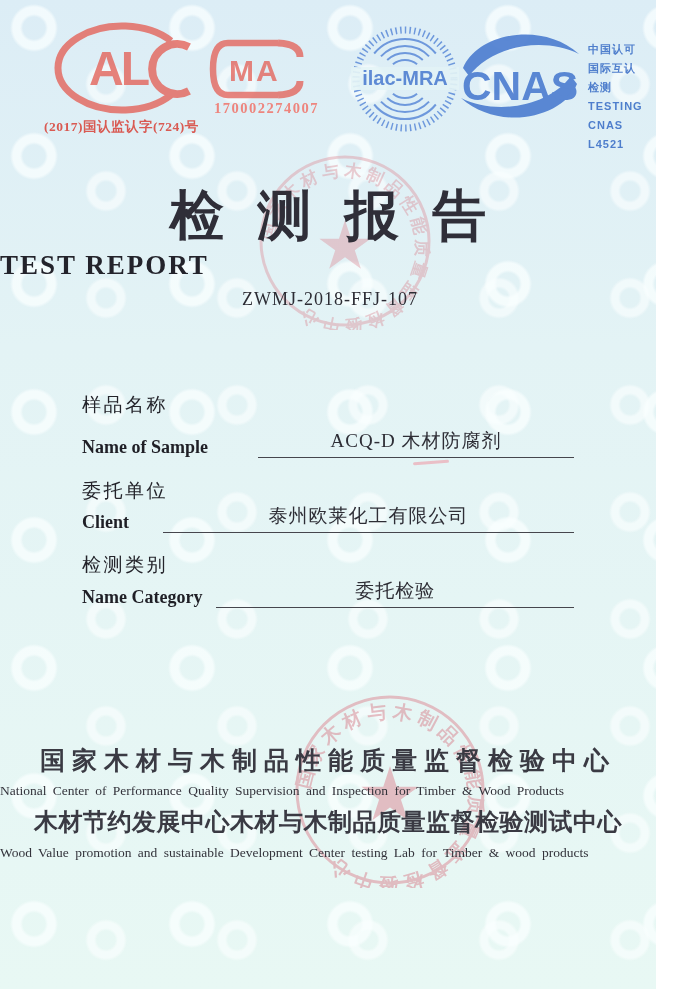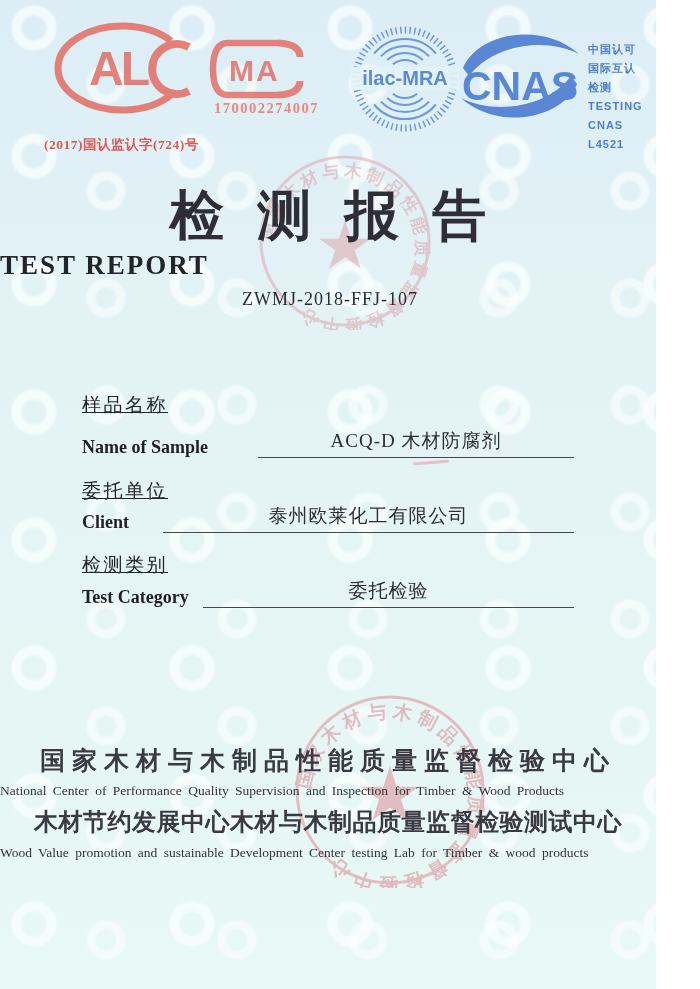--- a/index.html
+++ b/index.html
@@ -9,32 +9,32 @@
     background-image:
       radial-gradient(circle 26px at 34px 28px, rgba(255,255,255,0) 11px, rgba(250,255,255,0.75) 14px, rgba(250,255,255,0.75) 21px, rgba(255,255,255,0) 24px),
       radial-gradient(circle 22px at 40px 30px, rgba(255,255,255,0) 9px, rgba(252,255,255,0.6) 12px, rgba(252,255,255,0.6) 18px, rgba(255,255,255,0) 21px),
       linear-gradient(180deg,#dcedf6 0%, #e3f3f5 35%, #e8f8f4 100%);
     background-size:158px 128px, 131px 107px, 100% 100%;
     background-position:0 0, 66px 54px, 0 0;
     padding-left:30px;
   }
   .abs{position:absolute;}
   
-  .cal-caption{color:#d94a41;font-weight:bold;font-size:13.5px;letter-spacing:.5px;opacity:.9;margin-top:18px;}
+  .cal-caption{color:#d94a41;font-weight:bold;font-size:13.5px;letter-spacing:.5px;opacity:.9;}
   .cma-number{color:#ef8078;font-weight:bold;font-size:14.5px;letter-spacing:1.5px;opacity:.95;}
   .cnas-text{color:#3f72c8;font-family:"Liberation Sans","DejaVu Sans",sans-serif;
     font-weight:bold;font-size:11px;line-height:19px;letter-spacing:1px;opacity:.9;}
   
   .title-zh{left:0;right:0;top:180px;text-align:center;font-size:54px;font-weight:700;
     color:#2f2e38;letter-spacing:.62em;text-indent:.62em;z-index:3;}
   .title-en{left:0;right:0;top:250px;text-align:left;font-size:27px;font-weight:bold;
     color:#23232b;letter-spacing:2px;z-index:3;}
   .report-no{left:4px;right:0;top:289px;text-align:center;font-size:18px;color:#2c2c34;letter-spacing:1px;z-index:3;}
   
-  .f-label-zh{font-size:19px;color:#24242b;letter-spacing:2.5px;z-index:3;text-decoration:underline;}
+  .f-label-zh{font-size:19px;color:#24242b;letter-spacing:2.5px;z-index:3;}
   .f-row{left:82px;right:82px;display:flex;align-items:flex-end;z-index:3;height:30px;}
   .f-label-en{font-size:18px;font-weight:bold;color:#1f1f26;padding-right:14px;white-space:nowrap;}
   .f-line{flex:1;border-bottom:1.5px solid #46464d;text-align:center;font-size:19px;
     color:#2e2e36;padding-bottom:3px;letter-spacing:1px;}
   
   .org-zh{left:0;right:0;text-align:center;font-family:"Liberation Sans","DejaVu Sans",sans-serif;
     font-weight:700;color:#3a3a43;z-index:3;}
   .org-en{left:0;right:0;text-align:left;font-size:13.5px;color:#33333b;z-index:3;word-spacing:3px;}
   .seal{z-index:1;}
   .squiggle{left:413px;top:461px;width:36px;height:3px;background:#ef93a0;border-radius:2px;
@@ -107,21 +107,21 @@
   </div>
 
   <div class="abs f-label-zh" style="left:82px;top:478px;">委托单位</div>
   <div class="abs f-row" style="top:503px;gap:20px;">
     <span class="f-label-en">Client</span>
     <span class="f-line">泰州欧莱化工有限公司</span>
   </div>
 
   <div class="abs f-label-zh" style="left:82px;top:552px;">检测类别</div>
   <div class="abs f-row" style="top:578px;">
-    <span class="f-label-en">Test Category</span>
+    <span class="f-label-en">Name Category</span>
     <span class="f-line">委托检验</span>
   </div>
 
   <div class="abs squiggle"></div>
 
   <svg class="abs seal" style="left:292px;top:692px;opacity:.55;" width="196" height="196" viewBox="0 0 196 196">
     <defs>
         <path id="sealArc2" d="M 18 98 A 80 80 0 1 1 17.99 98.1" fill="none"></path>
       </defs>
     <circle cx="98" cy="98" r="93" fill="none" stroke="#dd8f9a" stroke-width="3"></circle>

